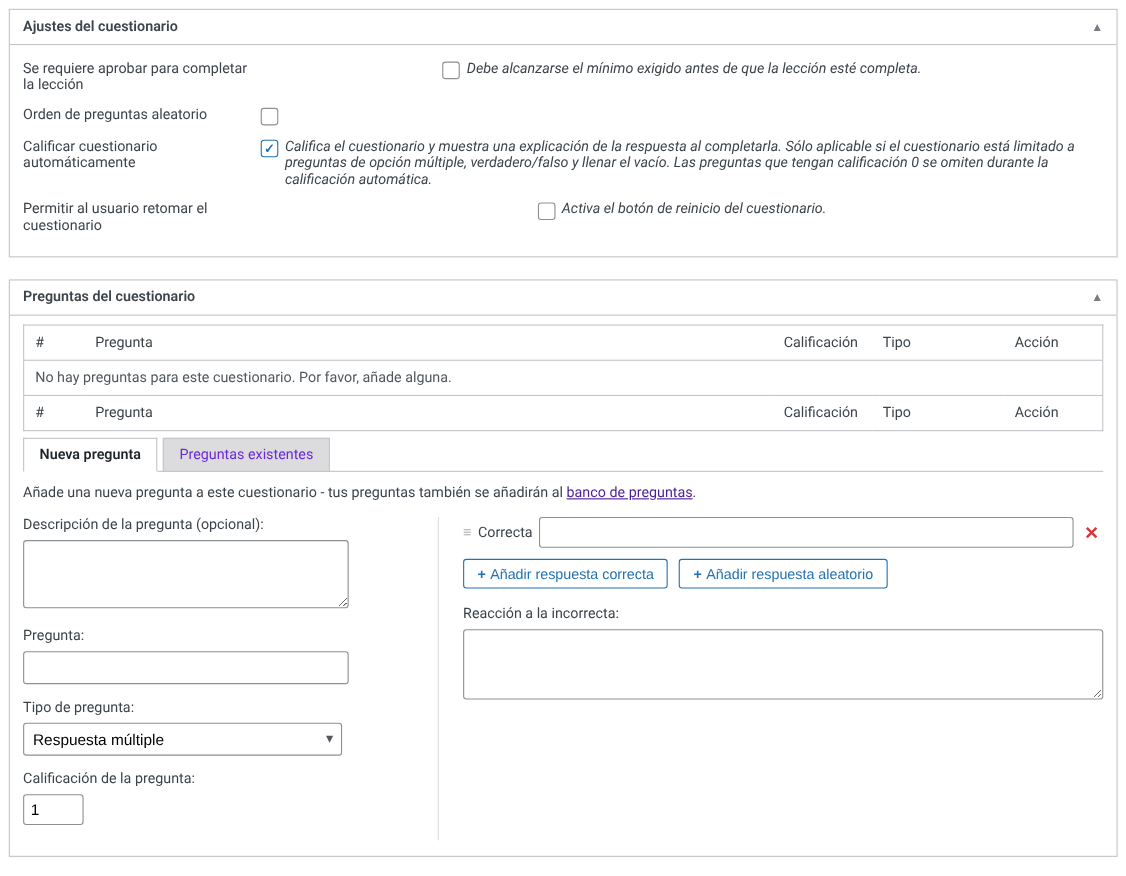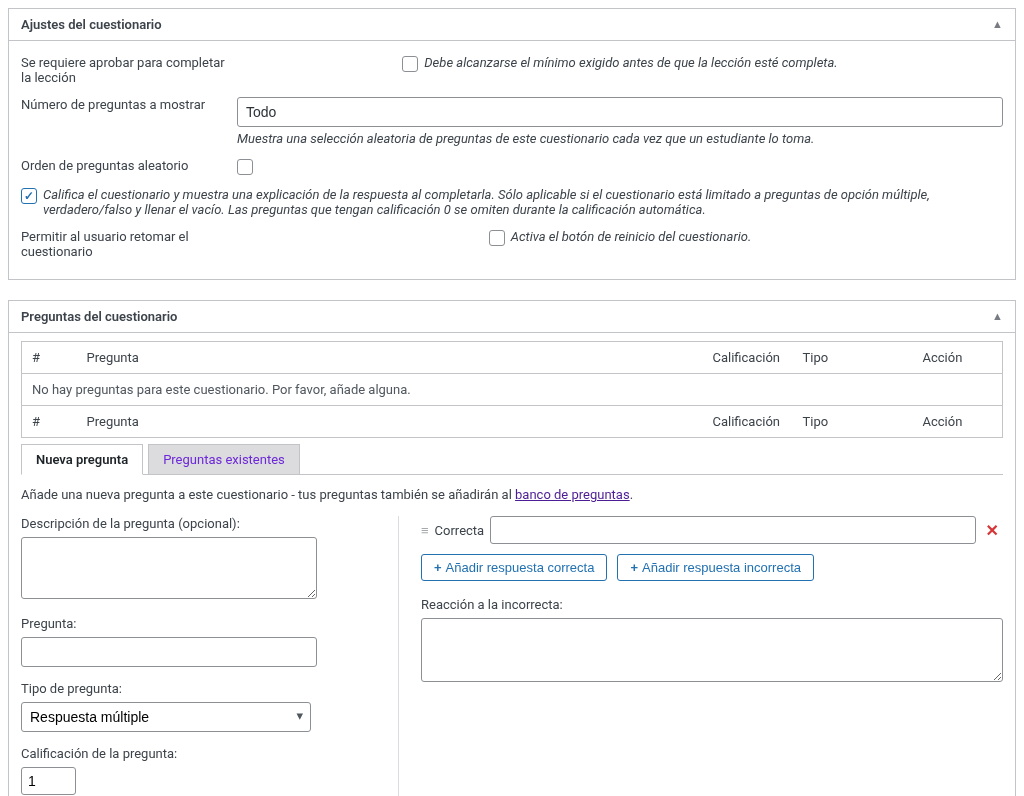--- a/index.html
+++ b/index.html
@@ -256,36 +256,30 @@
     <div class="setting-row">
       <div class="setting-label">Se requiere aprobar para completar la lección</div>
       <div class="setting-control">
         <div class="checkbox-line">
           <span class="checkbox"></span>
           <span class="help-italic">Debe alcanzarse el mínimo exigido antes de que la lección esté completa.</span>
         </div>
       </div>
     </div>
 
-    <div class="setting-row">
-      <div class="setting-label">Número de preguntas a mostrar</div>
-      <div class="setting-control">
-        <input class="text-input" value="Todo" style="">
-        <div class="help-below">Muestra una selección aleatoria de preguntas de este cuestionario cada vez que un estudiante lo toma.</div>
-      </div>
-    </div>
 
     <div class="setting-row">
       <div class="setting-label">Orden de preguntas aleatorio</div>
       <div class="setting-control">
         <span class="checkbox"></span>
       </div>
     </div>
 
     <div class="setting-row">
+      <div class="setting-label">Calificar cuestionario automáticamente</div>
       <div class="setting-control">
         <div class="checkbox-line">
           <span class="checkbox checked"></span>
           <span class="help-italic">Califica el cuestionario y muestra una explicación de la respuesta al completarla. Sólo aplicable si el cuestionario está limitado a preguntas de opción múltiple, verdadero/falso y llenar el vacío. Las preguntas que tengan calificación 0 se omiten durante la calificación automática.</span>
         </div>
       </div>
     </div>
 
     <div class="setting-row">
       <div class="setting-label">Permitir al usuario retomar el cuestionario</div>
@@ -380,21 +374,21 @@
             <span class="del-btn">✕</span>
           </div>
 
           <div class="btn-row">
             <button class="btn-add">
                 <span class="plus">+</span>
                 <span>Añadir respuesta correcta</span>
               </button>
             <button class="btn-add">
                 <span class="plus">+</span>
-                <span>Añadir respuesta incorrecta</span>
+                <span>Añadir respuesta aleatorio</span>
               </button>
           </div>
 
           <div class="field-group">
             <label class="field-label">Reacción a la incorrecta:</label>
             <textarea class="textarea textarea-lg" style=""></textarea>
           </div>
         </div>
       </div>
 

